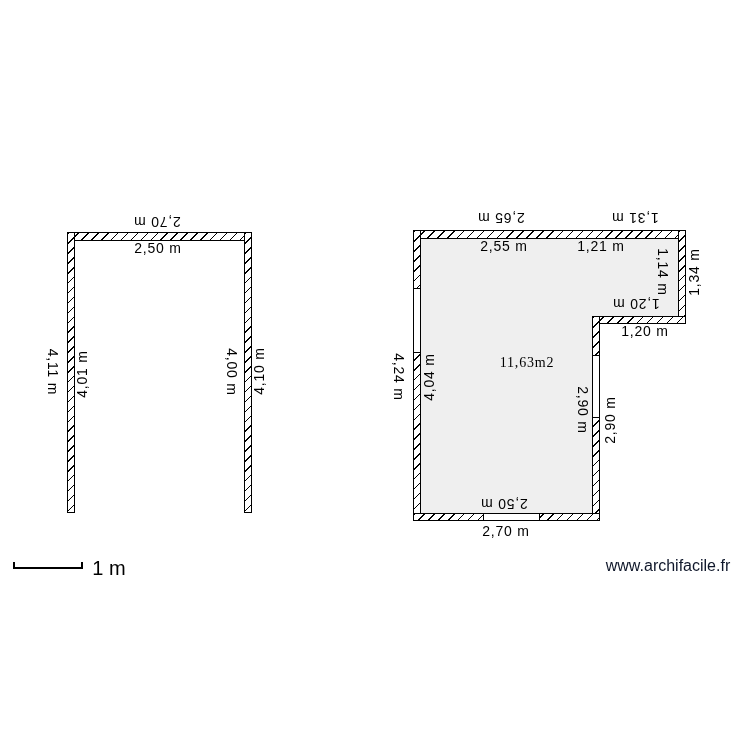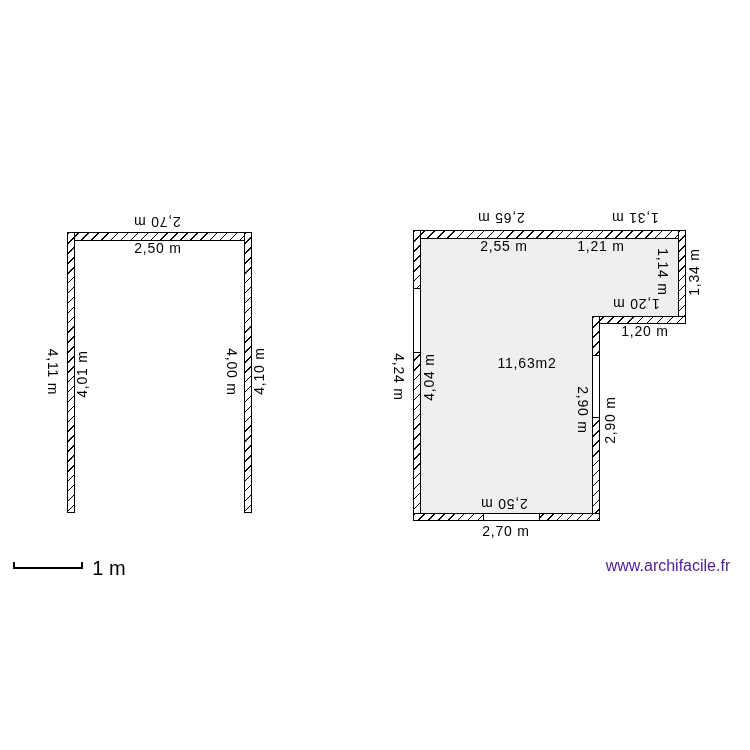--- a/index.html
+++ b/index.html
@@ -19,33 +19,33 @@
   .window{position:absolute;box-sizing:border-box;background:#fff;border:1px solid #000;z-index:3;}
   
   .dim{
     position:absolute;font-size:14px;letter-spacing:.8px;white-space:nowrap;
     transform:translate(-50%,-50%);z-index:4;line-height:1;
   }
   .r180{transform:translate(-50%,-50%) rotate(180deg);}
   .r90{transform:translate(-50%,-50%) rotate(90deg);}
   .rm90{transform:translate(-50%,-50%) rotate(-90deg);}
   .area{position:absolute;font-size:14px;letter-spacing:.8px;white-space:nowrap;
-    transform:translate(-50%,-50%);z-index:4;}
+    transform:translate(-50%,-50%);z-index:4;font-family:Liberation Serif, serif;}
   .scalebar{
     position:absolute;left:13px;top:562px;width:70px;height:7px;
     border-left:2px solid #000;border-right:2px solid #000;border-bottom:2px solid #000;
     box-sizing:border-box;z-index:4;
   }
   .scalelabel{
     position:absolute;left:109px;top:568px;transform:translate(-50%,-50%);
     font-size:20px;white-space:nowrap;z-index:4;
   }
   .watermark{
     position:absolute;left:668px;top:566px;transform:translate(-50%,-50%);
-    font-size:16px;color:#4c1d95;white-space:nowrap;z-index:4;
+    font-size:16px;color:#0f172a;white-space:nowrap;z-index:4;
   }
 </style>
 </head>
 <body>
 
 <div class="canvas">
 
   <div class="wall" style="left:67px;top:232px;width:185px;height:9px;"></div>
   <div class="wall" style="left:67px;top:232px;width:8px;height:281px;"></div>
   <div class="wall" style="left:244px;top:232px;width:8px;height:281px;"></div>

